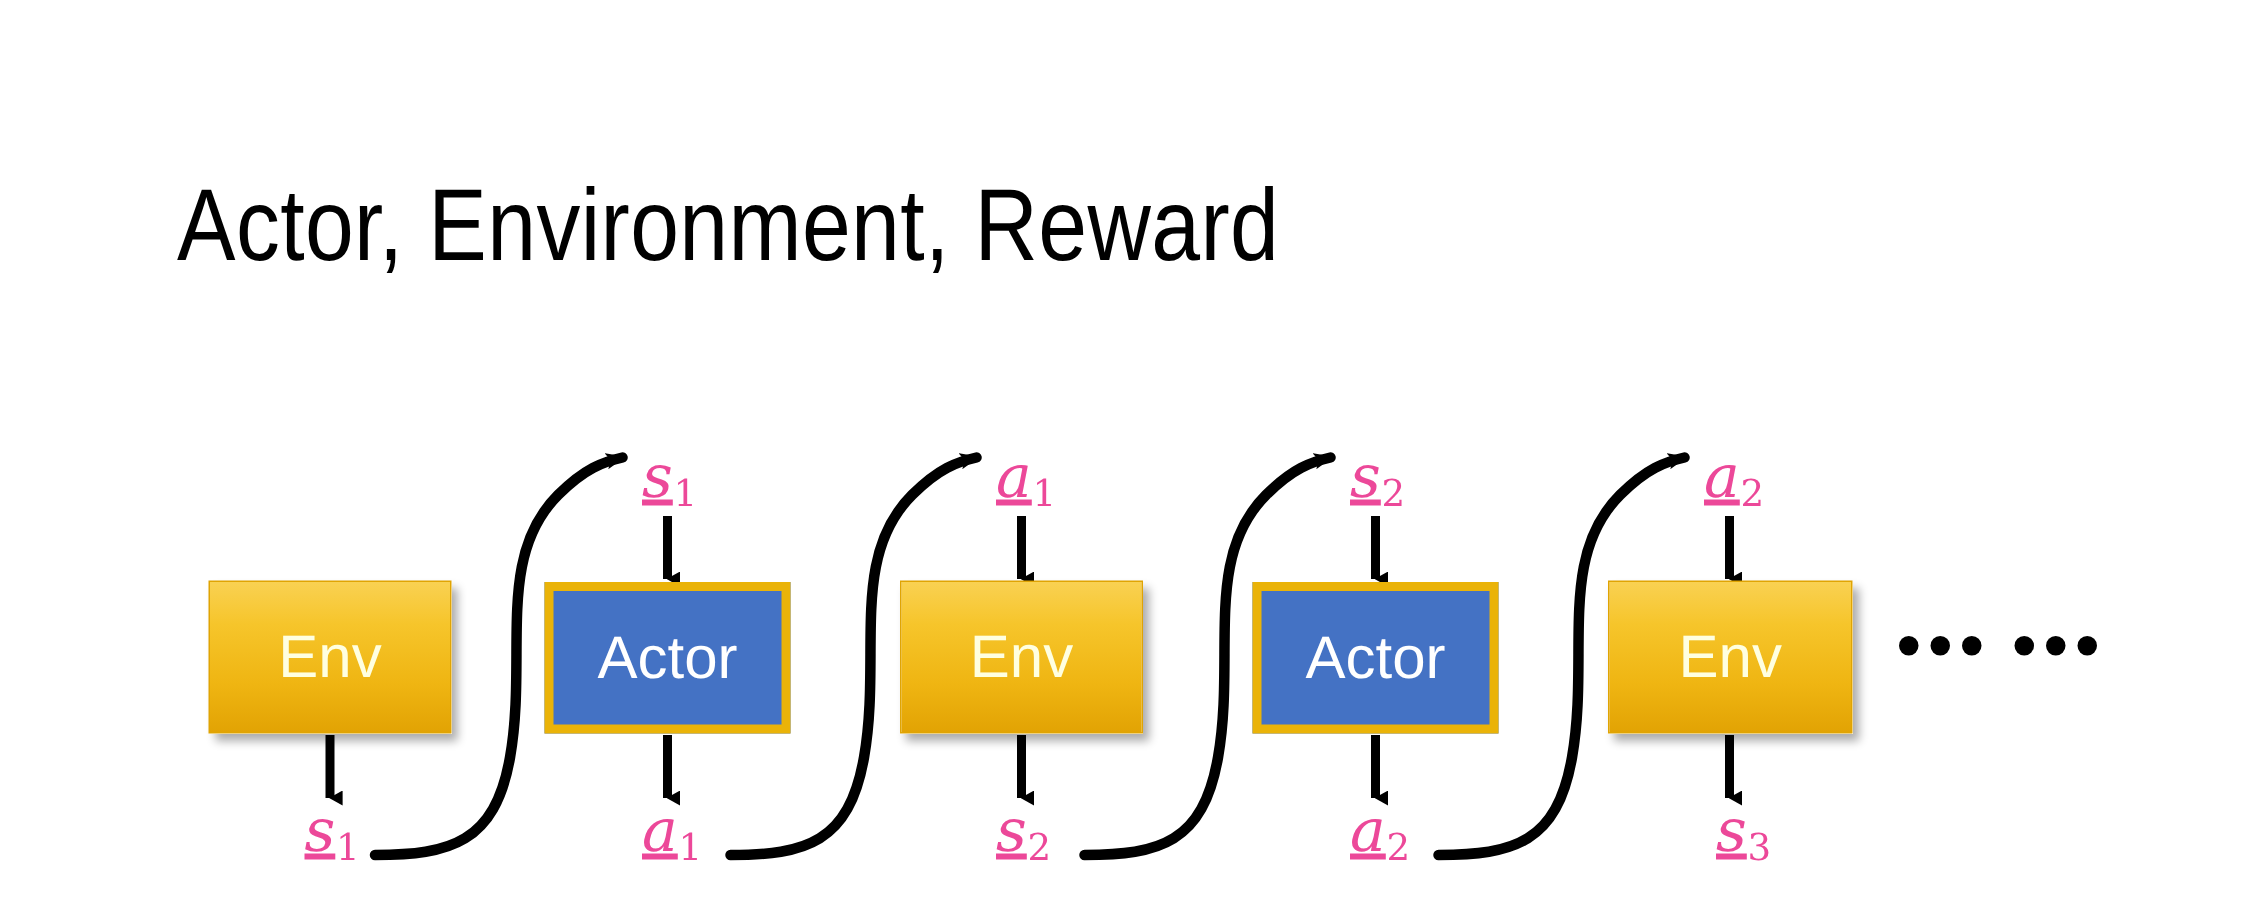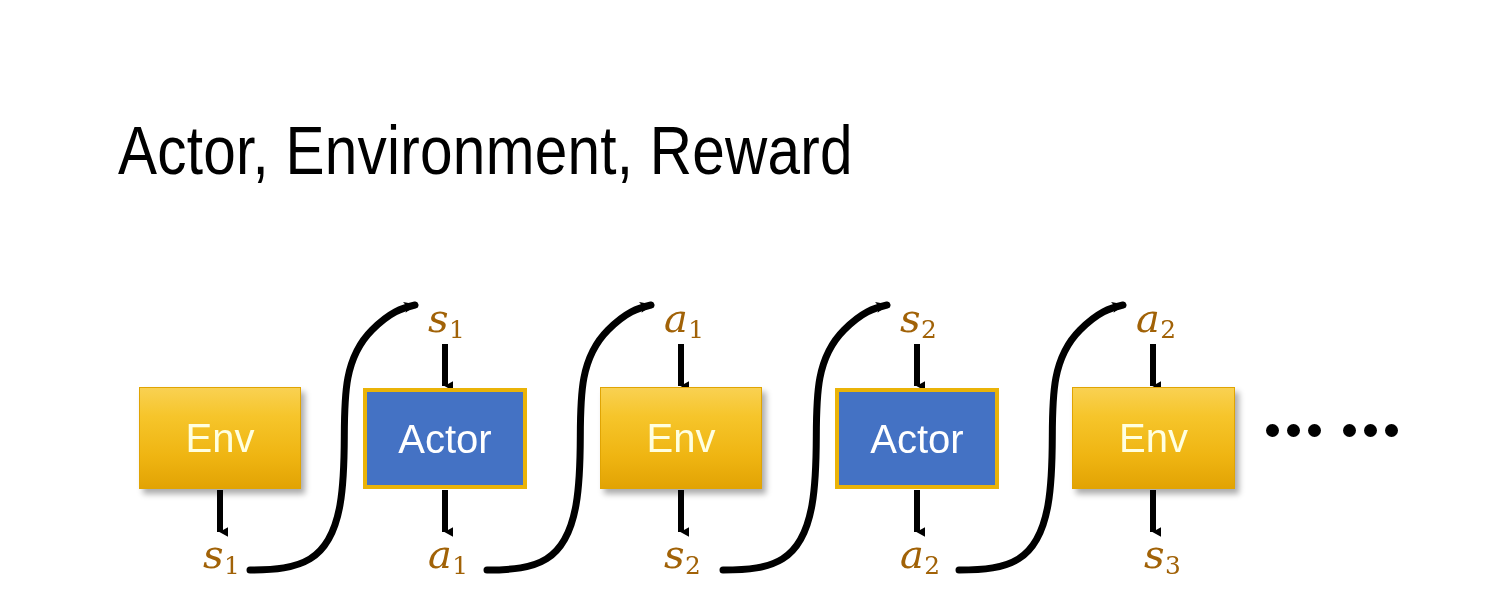--- a/index.html
+++ b/index.html
@@ -69,33 +69,34 @@
   .node-box.env {
     background: linear-gradient(to bottom, #F9D152 0%, #F6C52B 28%, #EFB512 68%, #E2A304 100%);
     color: #FFFFE0;
     border: 1px solid #E0A403;
     box-shadow: 4px 5px 6px rgba(0,0,0,0.33);
     align-items: center;
   }
   .node-box.actor {
     background: #4472C4;
     color: #FFFFFF;
-    border: 4px solid #eab308;
+    border: 6px solid #eab308;
   }
 
   
   .math-label {
     position: absolute;
     font-family: "DejaVu Serif", "Liberation Serif", serif;
     font-style: italic;
     font-size: 40px;
     line-height: 1;
-    color: #a16207;
+    color: #ec4899;
     white-space: nowrap;
     user-select: none;
+    text-decoration: underline;
   }
   .math-label sub {
     font-style: normal;
     font-size: 0.62em;
     vertical-align: baseline;
     position: relative;
     top: 0.26em;
     left: 0.02em;
   }
 

